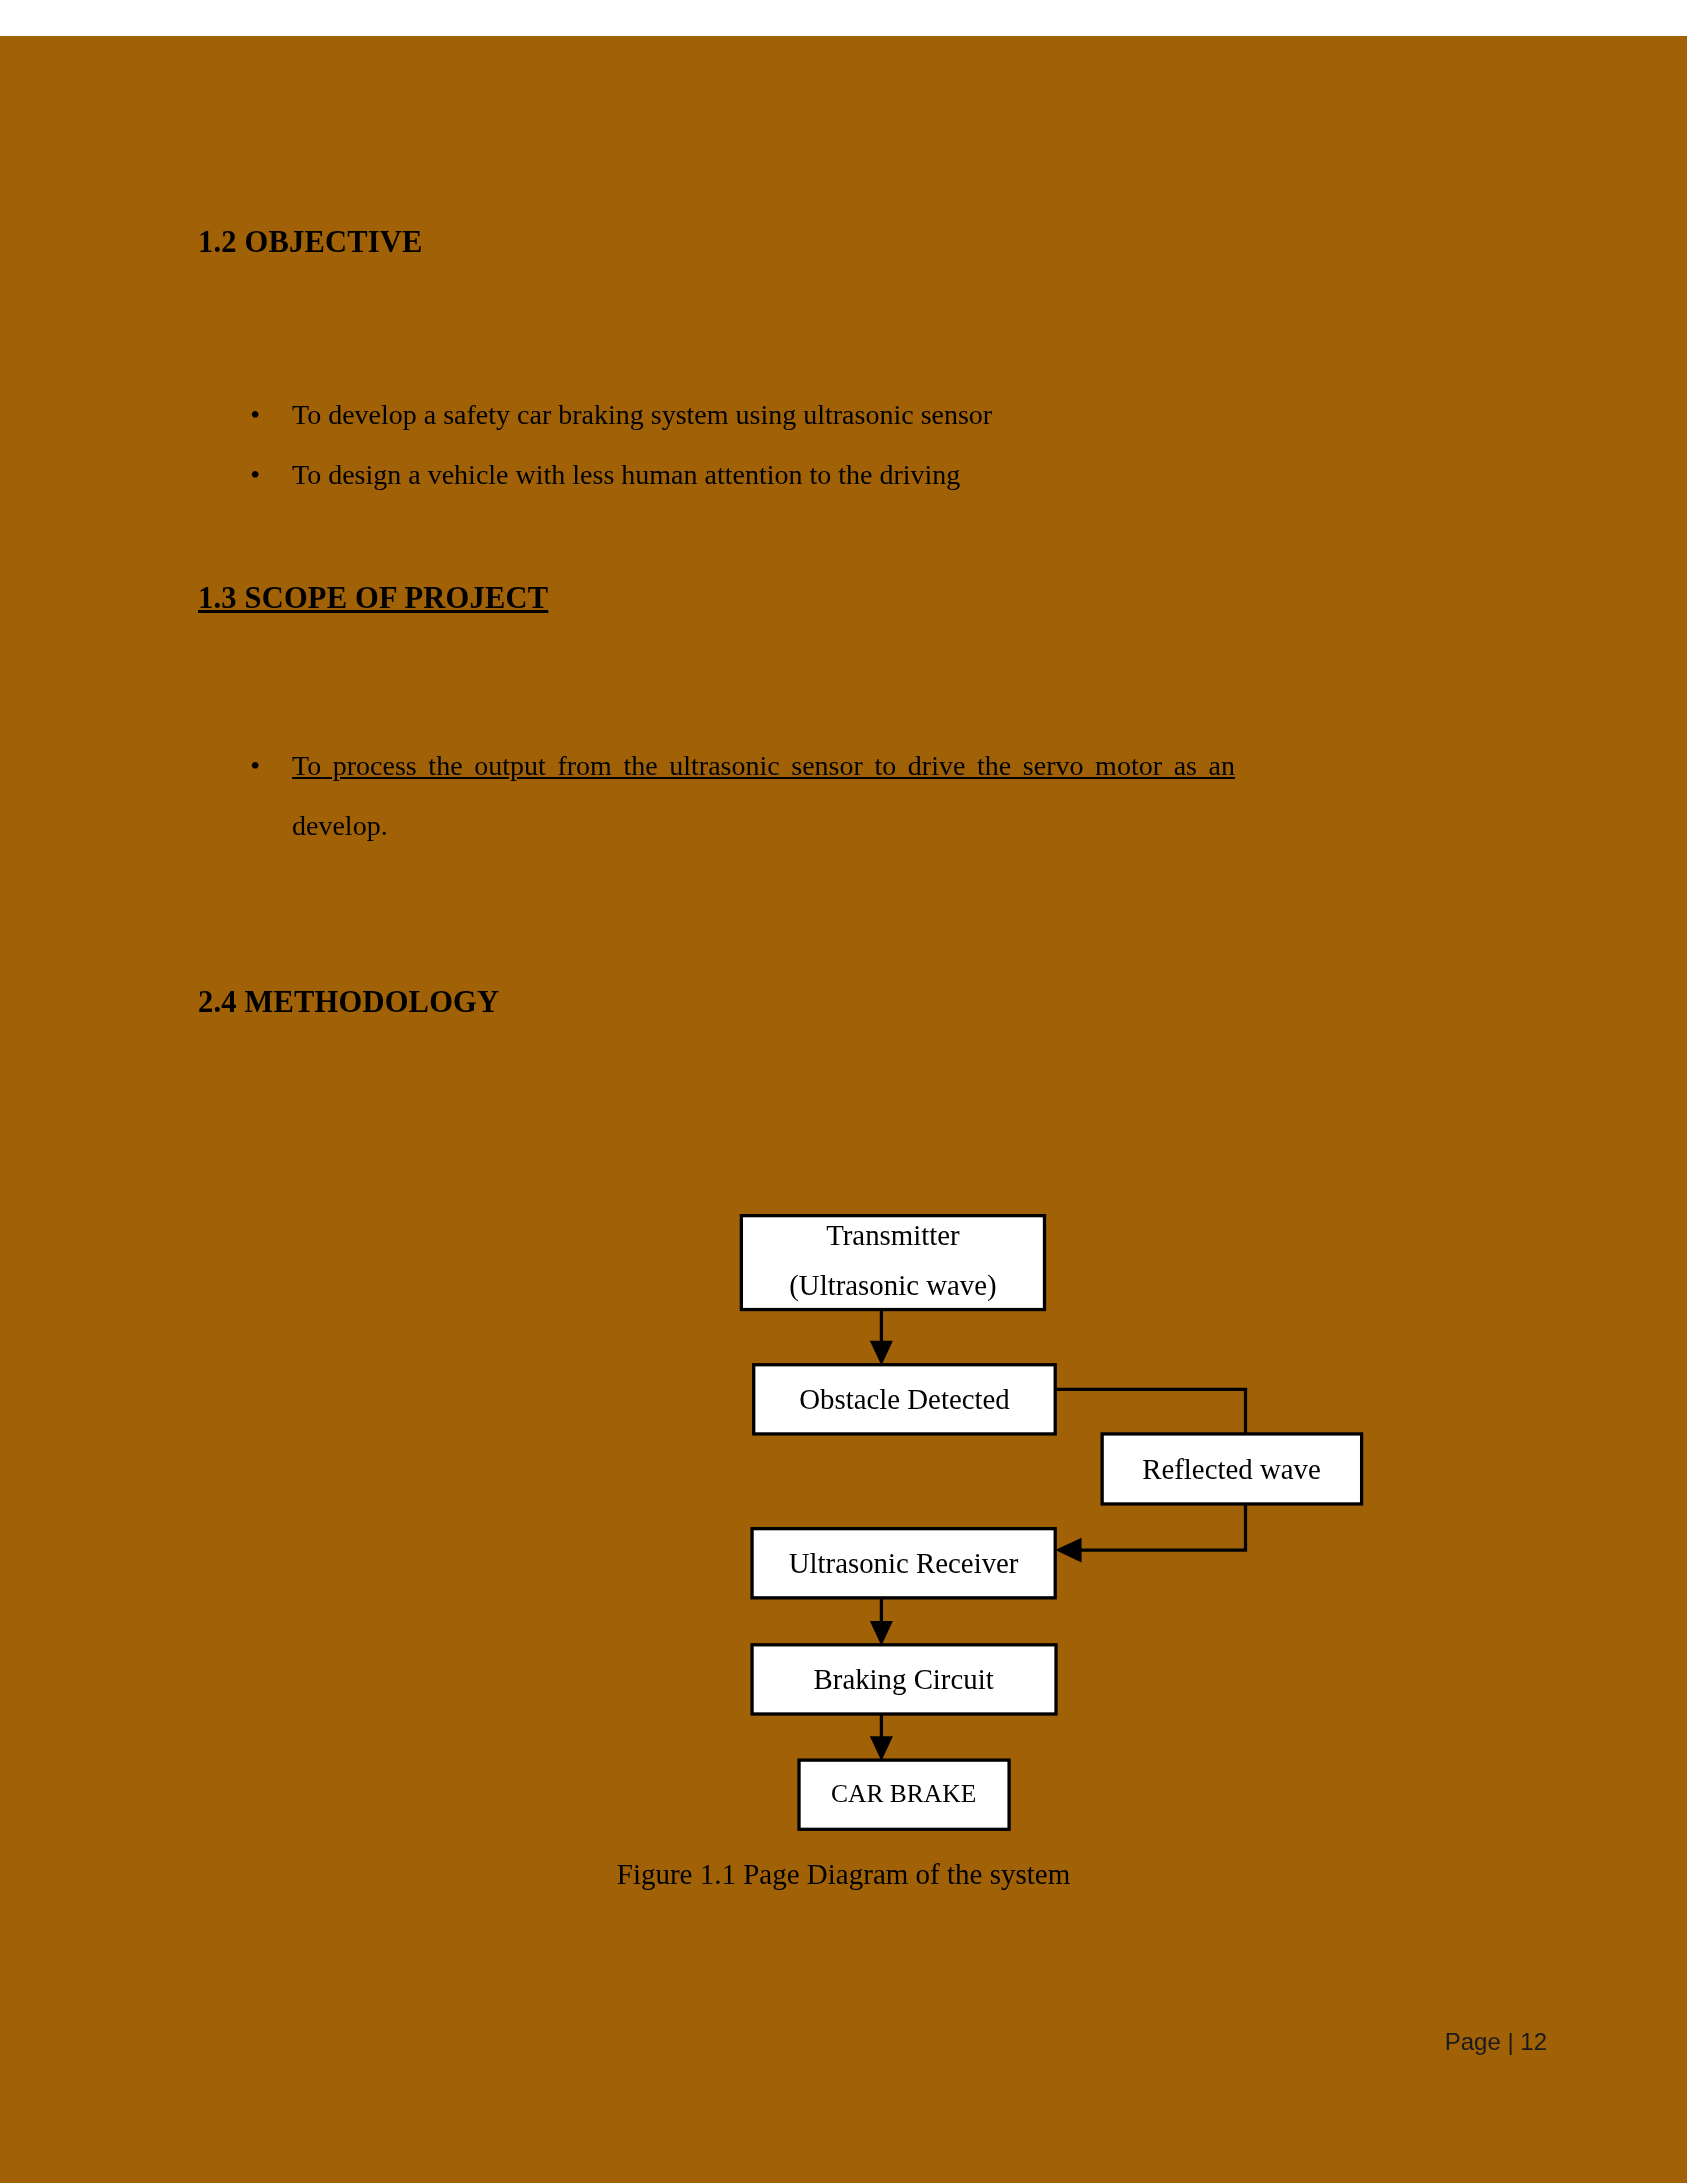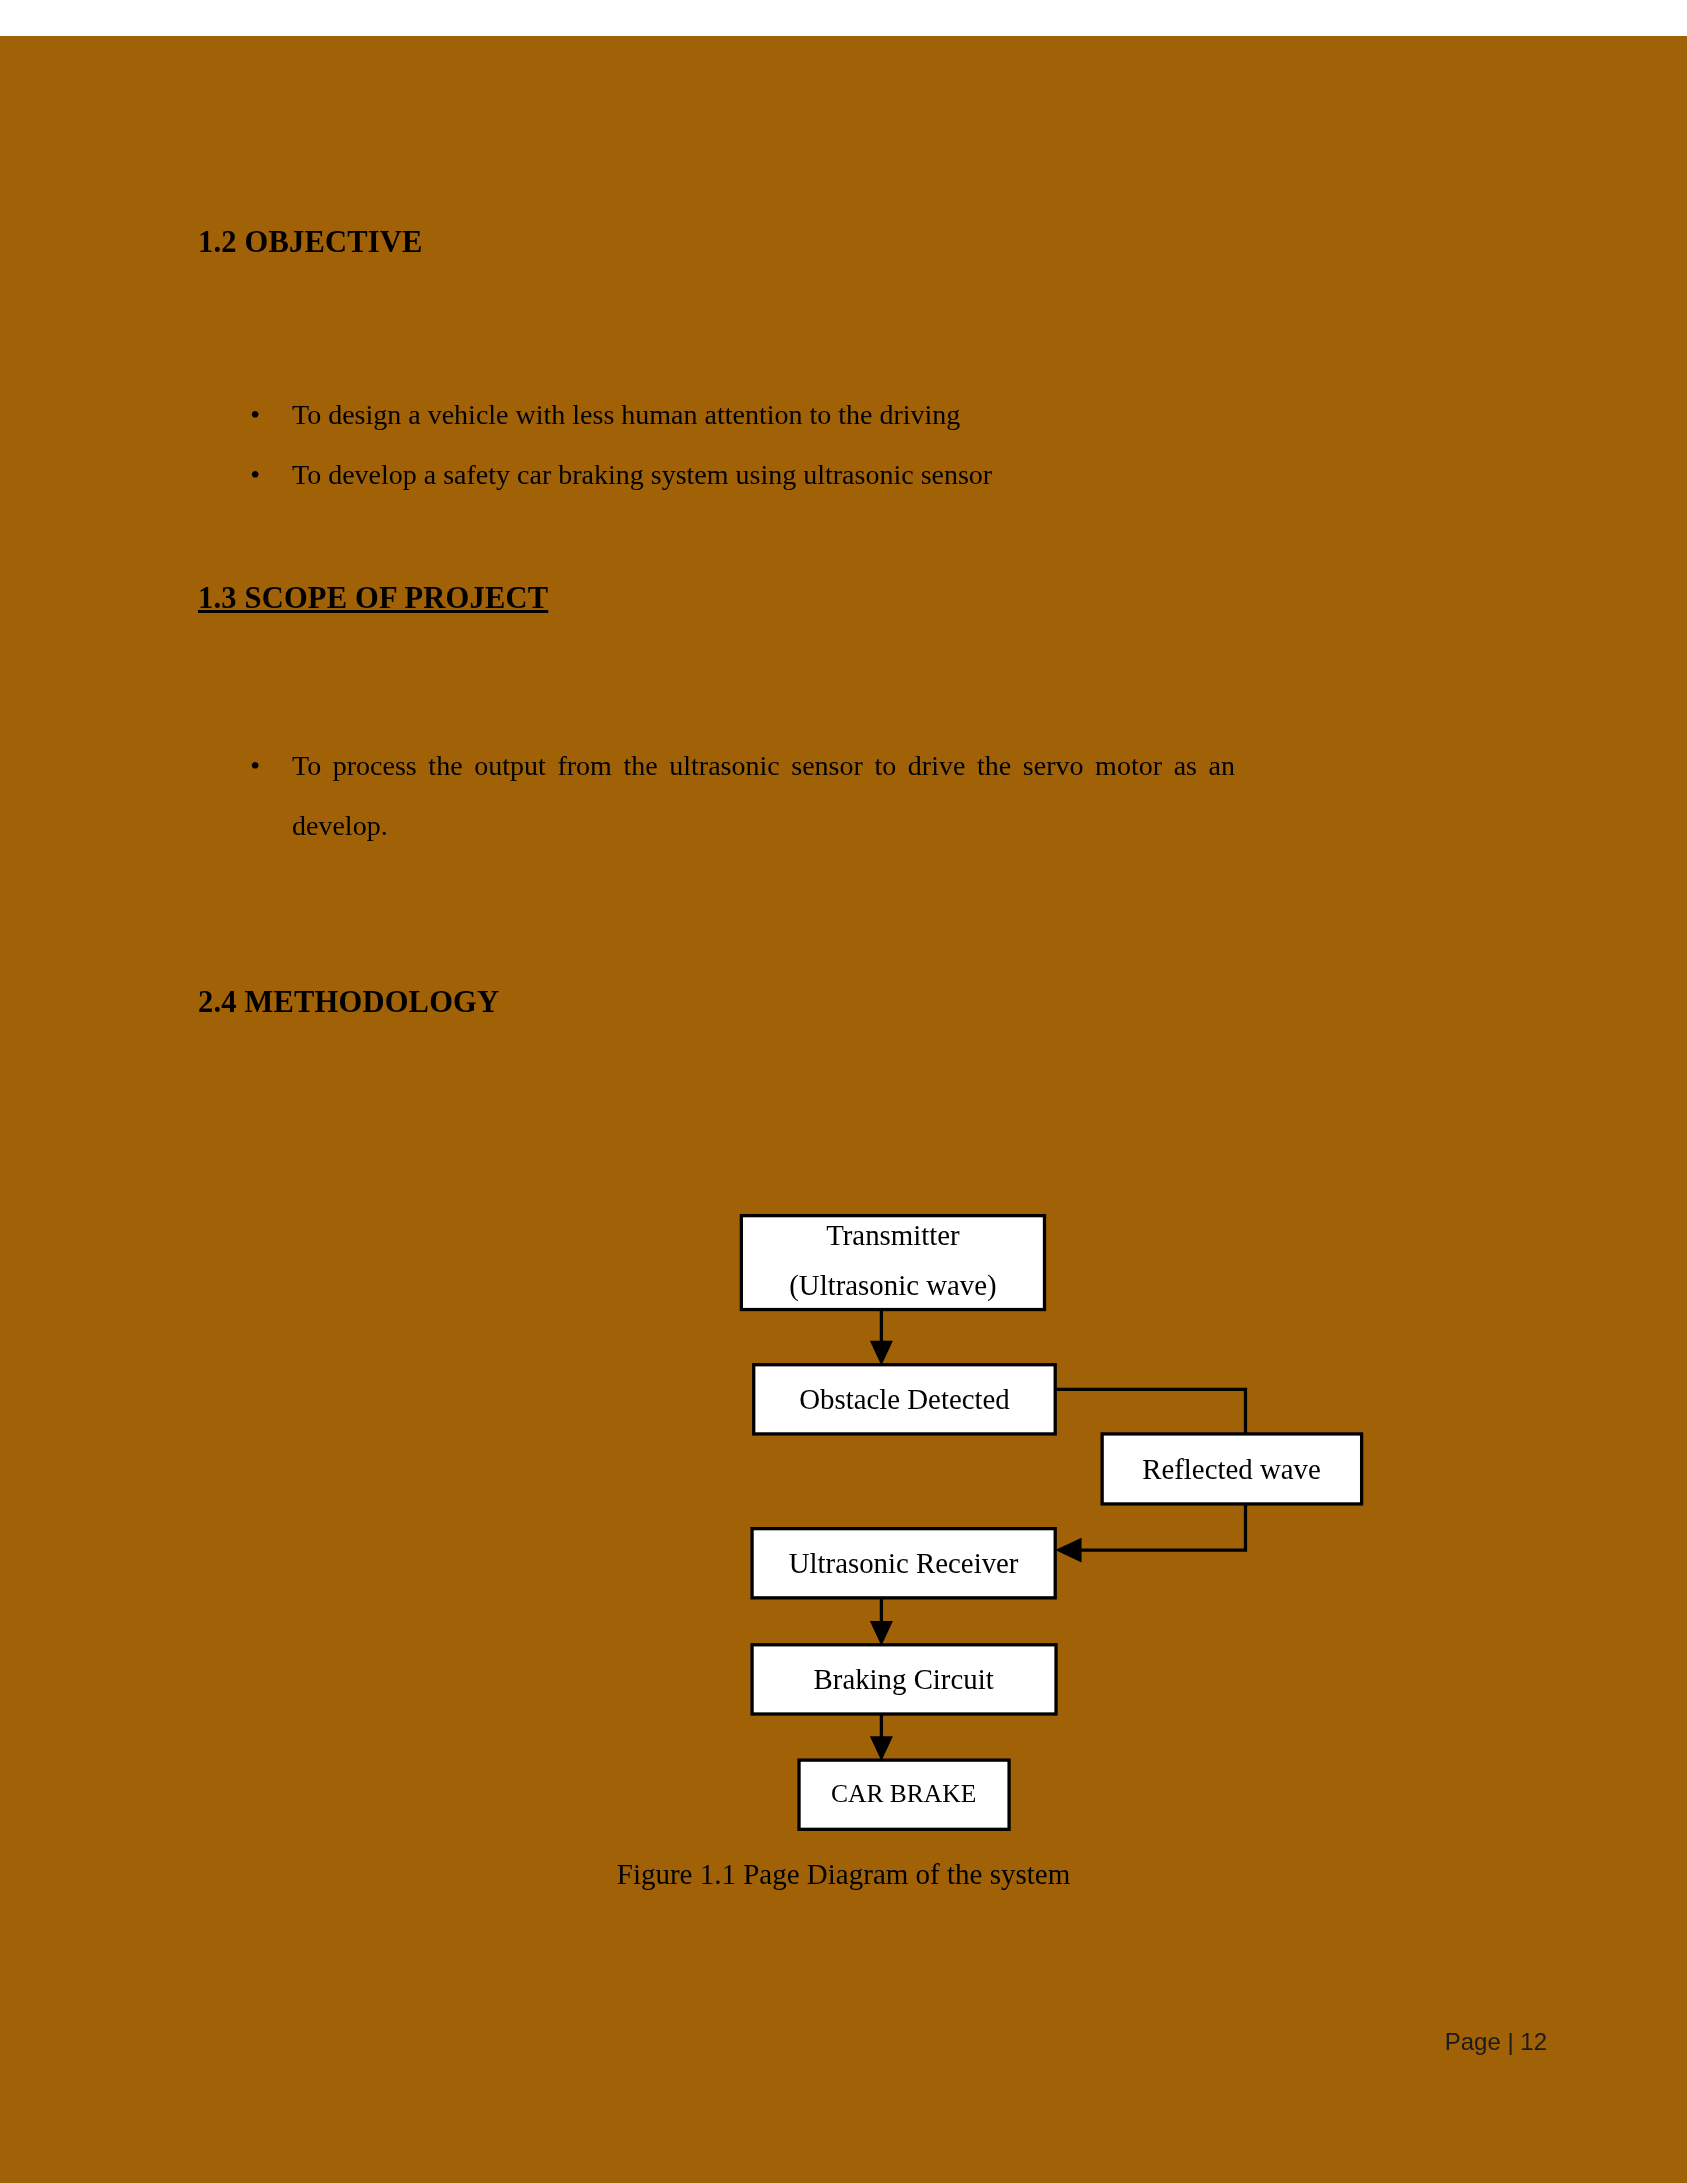--- a/index.html
+++ b/index.html
@@ -61,20 +61,21 @@
   .bullet-item.wrap {
     text-align: justify;
   }
   .bullet-item.wrap > span {
     display: block;
   }
   .bullet-line-justify {
     text-align: justify;
     text-align-last: justify;
     width: 943px;
+    text-decoration: underline;
   }
 
   
   #figure-block-diagram {
     position: absolute;
     left: 0;
     top: 0;
     width: 1687px;
     height: 2183px;
     pointer-events: none;
@@ -131,22 +132,22 @@
   }
 </style>
 </head>
 <body>
 
 <div class="page">
 
   <div class="heading" id="heading-objective">1.2 OBJECTIVE</div>
 
   <ul class="bullet-list" id="list-objective">
+    <li class="bullet-item">To develop  a safety  car braking  system  using  ultrasonic   sensor</li>
     <li class="bullet-item">To design  a vehicle  with  less human  attention  to the driving</li>
-    <li class="bullet-item">To develop  a safety  car braking  system  using  ultrasonic   sensor</li>
   </ul>
 
   <div class="heading" id="heading-scope">1.3 SCOPE  OF PROJECT</div>
 
   <ul class="bullet-list" id="list-scope">
     <li class="bullet-item wrap">
       <span class="bullet-line-justify">To  process  the  output   from   the  ultrasonic   sensor  to  drive  the  servo  motor  as an</span>
       <span>develop.</span>
     </li>
   </ul>

